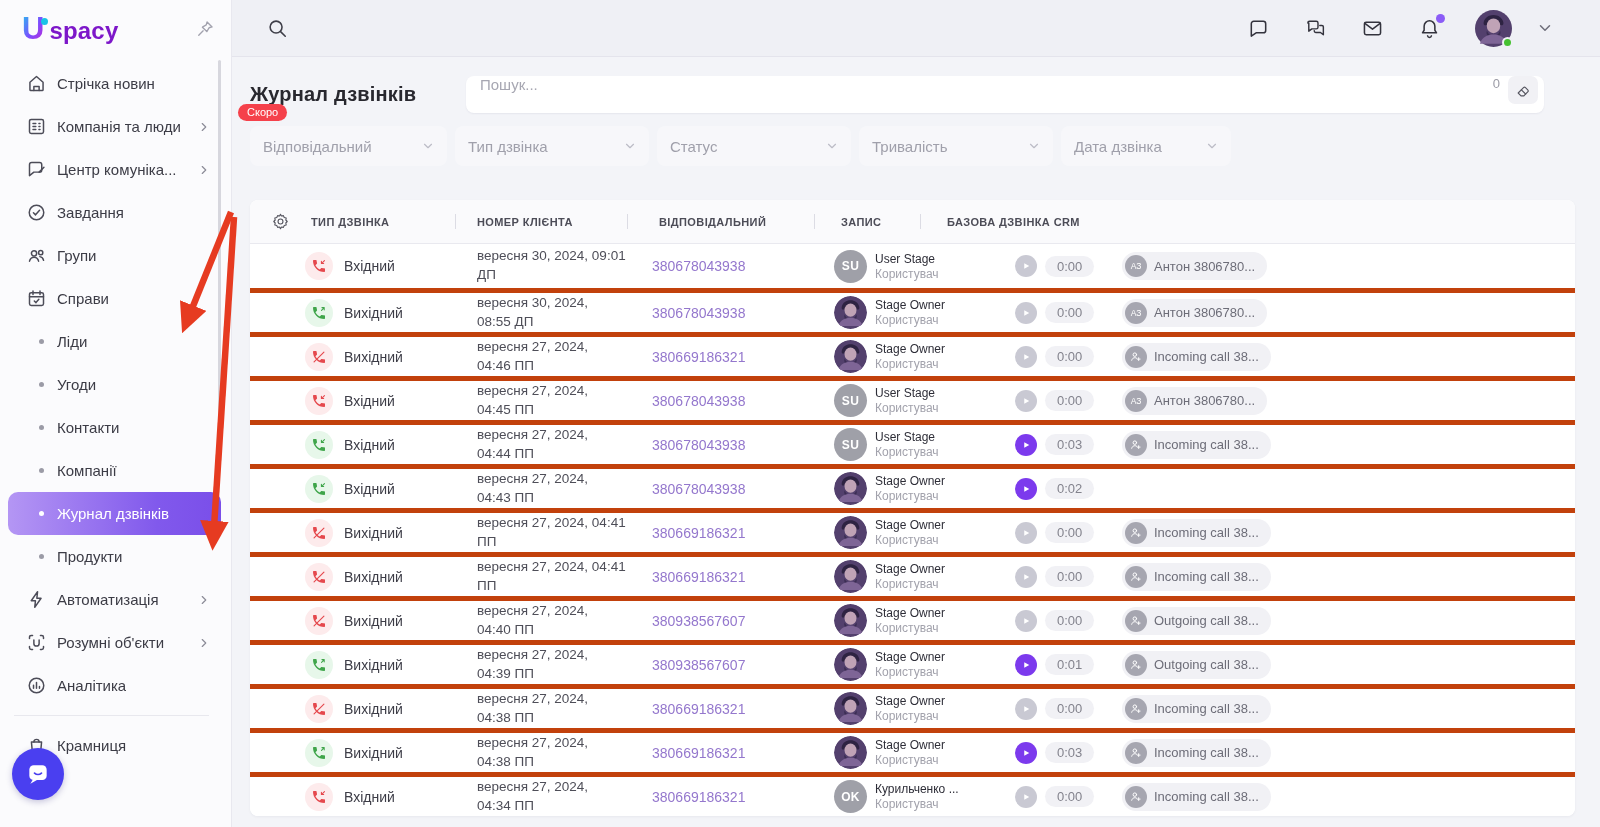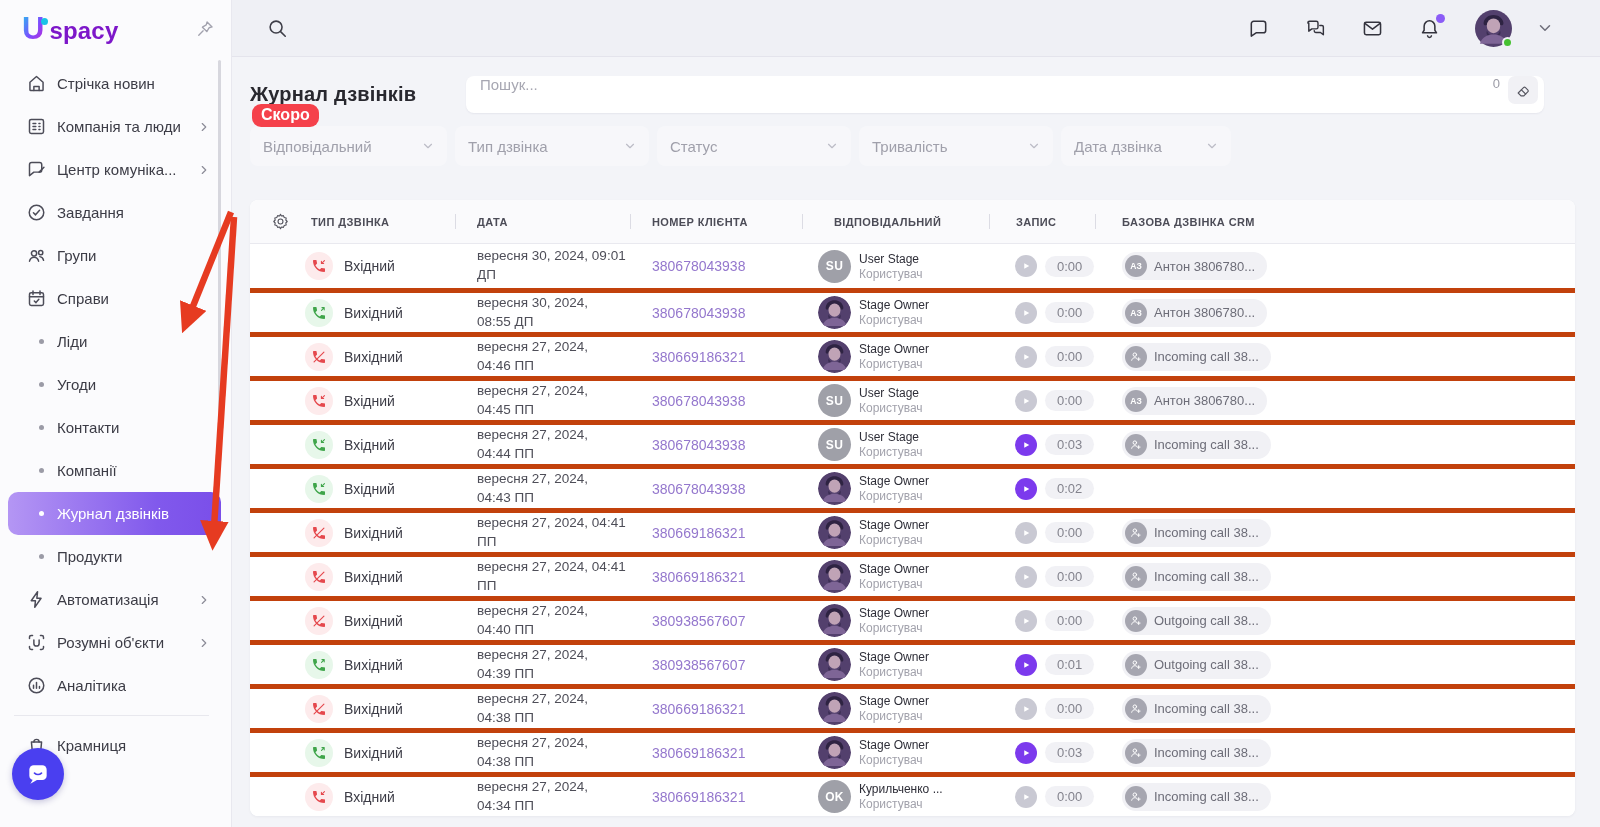--- a/index.html
+++ b/index.html
@@ -46,21 +46,21 @@
   .search-box{flex:1;height:37px;background:#fff;border-radius:8px;box-shadow:0 1px 2px rgba(25,25,60,.06);display:flex;align-items:flex-start;padding:0 6px 0 14px}
   .search-box input{border:none;outline:none;flex:1;font-size:15px;font-family:inherit;color:#3a3a44;background:transparent}
   .search-box input::placeholder{color:#a7a7b2}
   .search-count{font-size:13px;color:#9b9ba6;margin:0 8px}
   .eraser-btn{width:30px;height:28px;border-radius:7px;background:#f1f1f5;display:flex;align-items:center;justify-content:center;color:#55555f;cursor:pointer}
   .eraser-btn svg{width:17px;height:17px}
 
   .filters{display:flex;gap:8px;padding:13px 0 0 18px;position:relative}
   .filter{height:40px;background:#f7f7fa;border-radius:8px;display:flex;align-items:center;padding:0 12px 0 13px;font-size:15px;color:#a0a0ab;cursor:pointer}
   .filter .chev{margin-left:auto;width:14px;height:14px;color:#bcbcc6}
-  .soon-badge{position:absolute;left:20px;top:-9px;background:#f5414b;color:#fff;font-size:16px;font-weight:700;padding:2px 9px 3px;border-radius:9px;z-index:2}
+  .soon-badge{position:absolute;left:6px;top:-9px;background:#f5414b;color:#fff;font-size:11px;font-weight:400;padding:2px 9px 3px;border-radius:9px;z-index:2}
 
   
   .tablecard{position:absolute;left:18px;top:143px;width:1325px;height:616px;background:#fff;border-radius:8px;box-shadow:0 1px 3px rgba(25,25,60,.05);overflow:hidden}
   .thead{display:flex;height:44px;align-items:center;background:#fafafc;border-bottom:1px solid #e9e9ef}
   .th{display:flex;align-items:center;height:100%;position:relative;font-size:11px;font-weight:700;color:#4c4c57;letter-spacing:.4px}
   .th+.th:before{content:"";position:absolute;left:0;top:14px;bottom:14px;width:1px;background:#dcdce4}
   .th .gear{width:19px;height:19px;color:#55555f;margin:0 0 0 13px;cursor:pointer}
   .c1{width:205px}.c2{width:175px}.c3{width:172px}.c4{width:187px}.c5{width:106px}.c6{flex:1}
   .th.c1 span{margin-left:21px}
   .th.c2 span,.th.c3 span{margin-left:22px}
@@ -71,34 +71,34 @@
   .trow{display:flex;height:44px;align-items:center;border-top:5px solid #c2410c;cursor:pointer;background:#fff}
   .trow:first-child{border-top:none}
   .cell{display:flex;align-items:center;height:100%}
   .call-badge{width:28px;height:28px;border-radius:50%;display:flex;align-items:center;justify-content:center;margin:0 11px 0 55px;flex:0 0 28px}
   .call-badge svg{width:16px;height:16px}
   .cb-red{background:#fdebec;color:#e5484d}
   .cb-green{background:#e7f7ea;color:#3fa54a}
   .type-lbl{font-size:14px;color:#3c3c46}
   .date-txt{margin-left:22px;font-size:13.5px;line-height:1.4;color:#4e4e58;white-space:pre-line}
   .phone-link{margin-left:22px;font-size:14px;color:#9477cd;cursor:pointer}
-  .resp{margin-left:16px;display:flex;align-items:center;min-width:0}
+  .resp{margin-left:32px;display:flex;align-items:center;min-width:0}
   .avatar{width:33px;height:33px;border-radius:50%;flex:0 0 33px;display:flex;align-items:center;justify-content:center}
   .avatar.initials{background:#9fa0a8;color:#fff;font-size:12px;font-weight:700;letter-spacing:.3px}
   .avatar svg{width:33px;height:33px;border-radius:50%}
   .resp-txt{margin-left:8px;min-width:0}
   .resp-name{font-size:12px;color:#2e2e38;white-space:nowrap;overflow:hidden;text-overflow:ellipsis;max-width:108px}
   .resp-sub{font-size:12px;color:#a2a2ac;margin-top:1px}
   .play{width:22px;height:22px;border-radius:50%;margin-left:26px;flex:0 0 22px;display:flex;align-items:center;justify-content:center;cursor:pointer}
   .play svg{width:12px;height:12px;color:#fff}
   .play.gray{background:#c9c9d3}
   .play.purple{background:#7c3aed}
   .dur-pill{margin-left:8px;background:#f1f1f5;border-radius:12px;font-size:13px;color:#83838d;padding:3px 12px}
   .crm-chip{margin-left:27px;background:#f1f1f5;border-radius:14px;height:28px;display:flex;align-items:center;padding:0 12px 0 3px;cursor:pointer;max-width:170px}
-  .chip-av{width:22px;height:22px;border-radius:50%;background:#a6a6b0;color:#fff;display:flex;align-items:center;justify-content:center;font-size:8.5px;font-weight:700;flex:0 0 22px}
+  .chip-av{width:22px;height:22px;border-radius:50%;background:#a6a6b0;color:#fff;display:flex;align-items:center;justify-content:center;font-size:8.5px;font-weight:400;flex:0 0 22px}
   .chip-av svg{width:14px;height:14px;color:#fff}
   .chip-lbl{margin-left:7px;font-size:13px;color:#6d6d78;white-space:nowrap}
 
   
   #annotations{position:absolute;left:0;top:0;width:1600px;height:827px;z-index:9;pointer-events:none}
 </style>
 </head>
 <body>
 
 <aside class="sidebar">
@@ -377,23 +377,20 @@
     <div class="thead" id="thead">
         <div class="th c1">
           <span class="gear">
             <svg viewBox="0 0 24 24" fill="none" stroke="currentColor" stroke-width="1.4" stroke-linecap="round" stroke-linejoin="round">
               <circle cx="12" cy="12" r="3.1"></circle>
               <path d="M12 2.9l1.2 2.2 2.5-.5 1 2.3 2.5.7-.5 2.5 1.8 1.9-1.8 1.9.5 2.5-2.5.7-1 2.3-2.5-.5L12 21.1l-1.2-2.2-2.5.5-1-2.3-2.5-.7.5-2.5L3.5 12l1.8-1.9-.5-2.5 2.5-.7 1-2.3 2.5.5L12 2.9z"></path>
             </svg>
           </span>
           <span>ТИП ДЗВІНКА</span>
         </div>
-        <div class="th c2">
-          <span>ДАТА</span>
-        </div>
         <div class="th c3">
           <span>НОМЕР КЛІЄНТА</span>
         </div>
         <div class="th c4">
           <span>ВІДПОВІДАЛЬНИЙ</span>
         </div>
         <div class="th c5">
           <span>ЗАПИС</span>
         </div>
         <div class="th c6">

